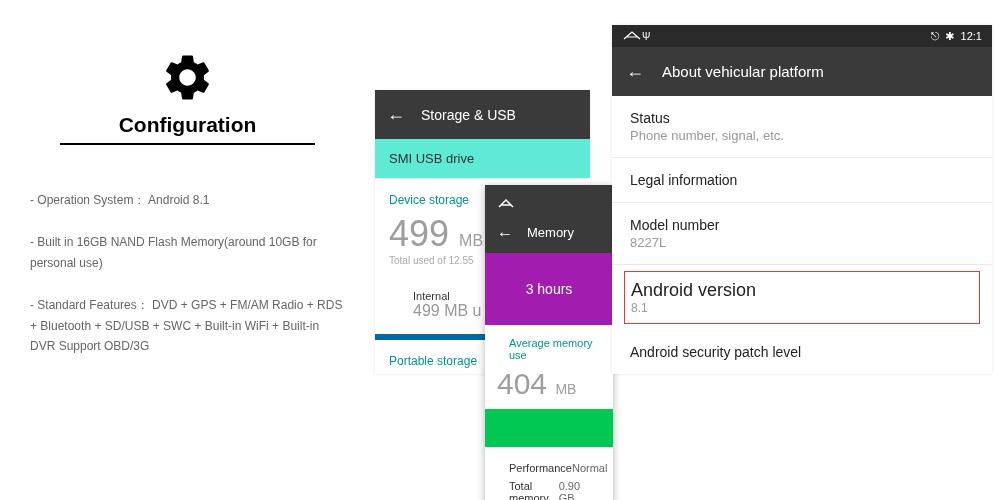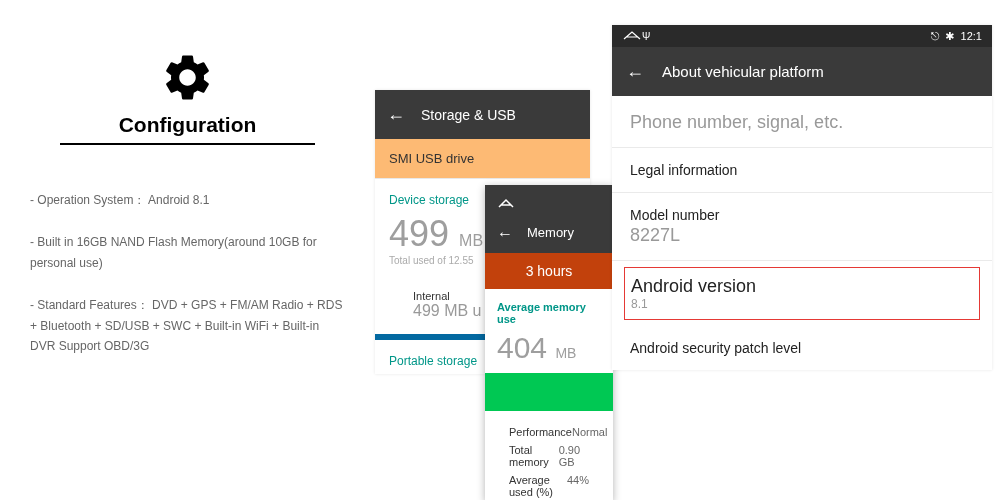--- a/index.html
+++ b/index.html
@@ -8,50 +8,50 @@
 
 .left-panel { position: absolute; left: 0; top: 0; width: 375px; height: 500px; padding: 50px 30px 20px 30px; }
 .gear-icon { width: 55px; height: 55px; margin: 0 auto 8px; display: block; }
 .config-title { font-size: 21px; font-weight: bold; text-align: center; border-bottom: 2px solid #000; padding-bottom: 6px; margin-bottom: 45px; margin-left: 30px; margin-right: 30px; }
 .config-item { font-size: 12px; color: #666; margin-bottom: 22px; line-height: 1.7; }
 
 
 .storage-shot { position: absolute; left: 375px; top: 90px; width: 215px; background: #fff; box-shadow: 0 0 3px rgba(0,0,0,0.1); }
 .dark-header { background: #3a3a3a; color: #fff; padding: 14px 12px; display: flex; align-items: center; gap: 16px; font-size: 14px; font-weight: 500; }
 .dark-arrow { font-size: 18px; }
-.usb-row { padding: 12px 14px; font-size: 13px; color: #333; border-bottom: 1px solid #e8e8e8; background: #fdba74; }
+.usb-row { padding: 12px 14px; font-size: 13px; color: #333; border-bottom: 1px solid #e8e8e8; background: #5eead4; }
 .teal-label { color: #009688; font-size: 12px; font-weight: 500; padding: 14px 14px 6px; }
 .big-num { font-size: 36px; color: #9e9e9e; font-weight: 300; padding: 0 14px; }
 .big-num .unit { font-size: 16px; }
 .sub-text { font-size: 10px; color: #aaa; padding: 0 14px 10px; }
 .internal-row { padding: 14px 14px 4px; }
 .internal-row .lbl { font-size: 11px; color: #333; padding-left: 24px; }
 .internal-row .sub { font-size: 16px; color: #999; padding-left: 24px; }
 
 
 .memory-popup { position: absolute; left: 485px; top: 185px; width: 128px; background: #fff; box-shadow: 0 2px 8px rgba(0,0,0,0.3); }
 .mem-head { background: #3a3a3a; color: #fff; padding: 12px; display: flex; align-items: center; gap: 14px; font-size: 13px; }
-.hours-row { background: #c2410c; color: #fff; padding: 10px; text-align: center; font-size: 14px; }
+.hours-row { background: #a21caf; color: #fff; padding: 28px; text-align: center; font-size: 14px; }
 .mem-body { padding: 12px; }
-.avg-lbl { color: #009688; font-size: 11px; font-weight: 700; margin-bottom: 6px; }
+.avg-lbl { color: #009688; font-size: 11px; font-weight: 400; margin-bottom: 6px; margin-left: 12px; }
 .mem-num { font-size: 30px; color: #9e9e9e; font-weight: 300; }
 .mem-num .unit { font-size: 14px; }
 .green-bar { background: #00c853; height: 38px; margin: 8px -12px 0; }
 .perf-rows { padding: 0; font-size: 11px; }
 .perf-row { display: flex; justify-content: space-between; padding: 3px 24px; color: #333; }
 .perf-row .val { color: #666; }
 
 
 .about-shot { position: absolute; left: 612px; top: 25px; width: 380px; background: #fff; box-shadow: 0 0 3px rgba(0,0,0,0.1); }
 .status-bar { background: #2a2a2a; color: #fff; height: 22px; display: flex; align-items: center; padding: 0 10px; font-size: 11px; }
 .status-bar .right-icons { margin-left: auto; display: flex; gap: 6px; align-items: center; }
 .about-header { background: #3a3a3a; color: #fff; padding: 14px 14px; display: flex; align-items: center; gap: 18px; font-size: 15px; font-weight: 500; }
 .about-item { padding: 14px 18px; border-bottom: 1px solid #eaeaea; }
 .about-item .title { font-size: 14px; color: #222; }
-.about-item .sub { font-size: 18px; color: #999; margin-top: 2px; }
+.about-item .sub { font-size: 13px; color: #999; margin-top: 2px; }
 .red-box { border: 1px solid #e53935; margin: 6px 12px; padding: 8px 6px; }
 .red-box .title { font-size: 18px; color: #222; }
 .red-box .sub { font-size: 12px; color: #999; }
 </style>
 </head>
 <body>
 
 <div class="left-panel">
   <svg class="gear-icon" viewBox="0 0 24 24" fill="#000">
     <path d="M19.14,12.94c0.04-0.3,0.06-0.61,0.06-0.94c0-0.32-0.02-0.64-0.07-0.94l2.03-1.58c0.18-0.14,0.23-0.41,0.12-0.61 l-1.92-3.32c-0.12-0.22-0.37-0.29-0.59-0.22l-2.39,0.96c-0.5-0.38-1.03-0.7-1.62-0.94L14.4,2.81c-0.04-0.24-0.24-0.41-0.48-0.41 h-3.84c-0.24,0-0.43,0.17-0.47,0.41L9.25,5.35C8.66,5.59,8.12,5.92,7.63,6.29L5.24,5.33c-0.22-0.08-0.47,0-0.59,0.22L2.74,8.87 C2.62,9.08,2.66,9.34,2.86,9.48l2.03,1.58C4.84,11.36,4.8,11.69,4.8,12s0.02,0.64,0.07,0.94l-2.03,1.58 c-0.18,0.14-0.23,0.41-0.12,0.61l1.92,3.32c0.12,0.22,0.37,0.29,0.59,0.22l2.39-0.96c0.5,0.38,1.03,0.7,1.62,0.94l0.36,2.54 c0.05,0.24,0.24,0.41,0.48,0.41h3.84c0.24,0,0.44-0.17,0.47-0.41l0.36-2.54c0.59-0.24,1.13-0.56,1.62-0.94l2.39,0.96 c0.22,0.08,0.47,0,0.59-0.22l1.92-3.32c0.12-0.22,0.07-0.47-0.12-0.61L19.14,12.94z M12,15.6c-1.98,0-3.6-1.62-3.6-3.6 s1.62-3.6,3.6-3.6s3.6,1.62,3.6,3.6S13.98,15.6,12,15.6z"></path>
@@ -125,20 +125,21 @@
       <span>⎋</span>
       <span>✱</span>
       <span>12:1</span>
     </div>
   </div>
   <div class="about-header">
     <span style="font-size:18px">←</span>
     <span>About vehicular platform</span>
   </div>
   <div class="about-item">
+    <div class="title">Status</div>
     <div class="sub">Phone number, signal, etc.</div>
   </div>
   <div class="about-item">
     <div class="title">Legal information</div>
   </div>
   <div class="about-item">
     <div class="title">Model number</div>
     <div class="sub">8227L</div>
   </div>
   <div class="red-box">

